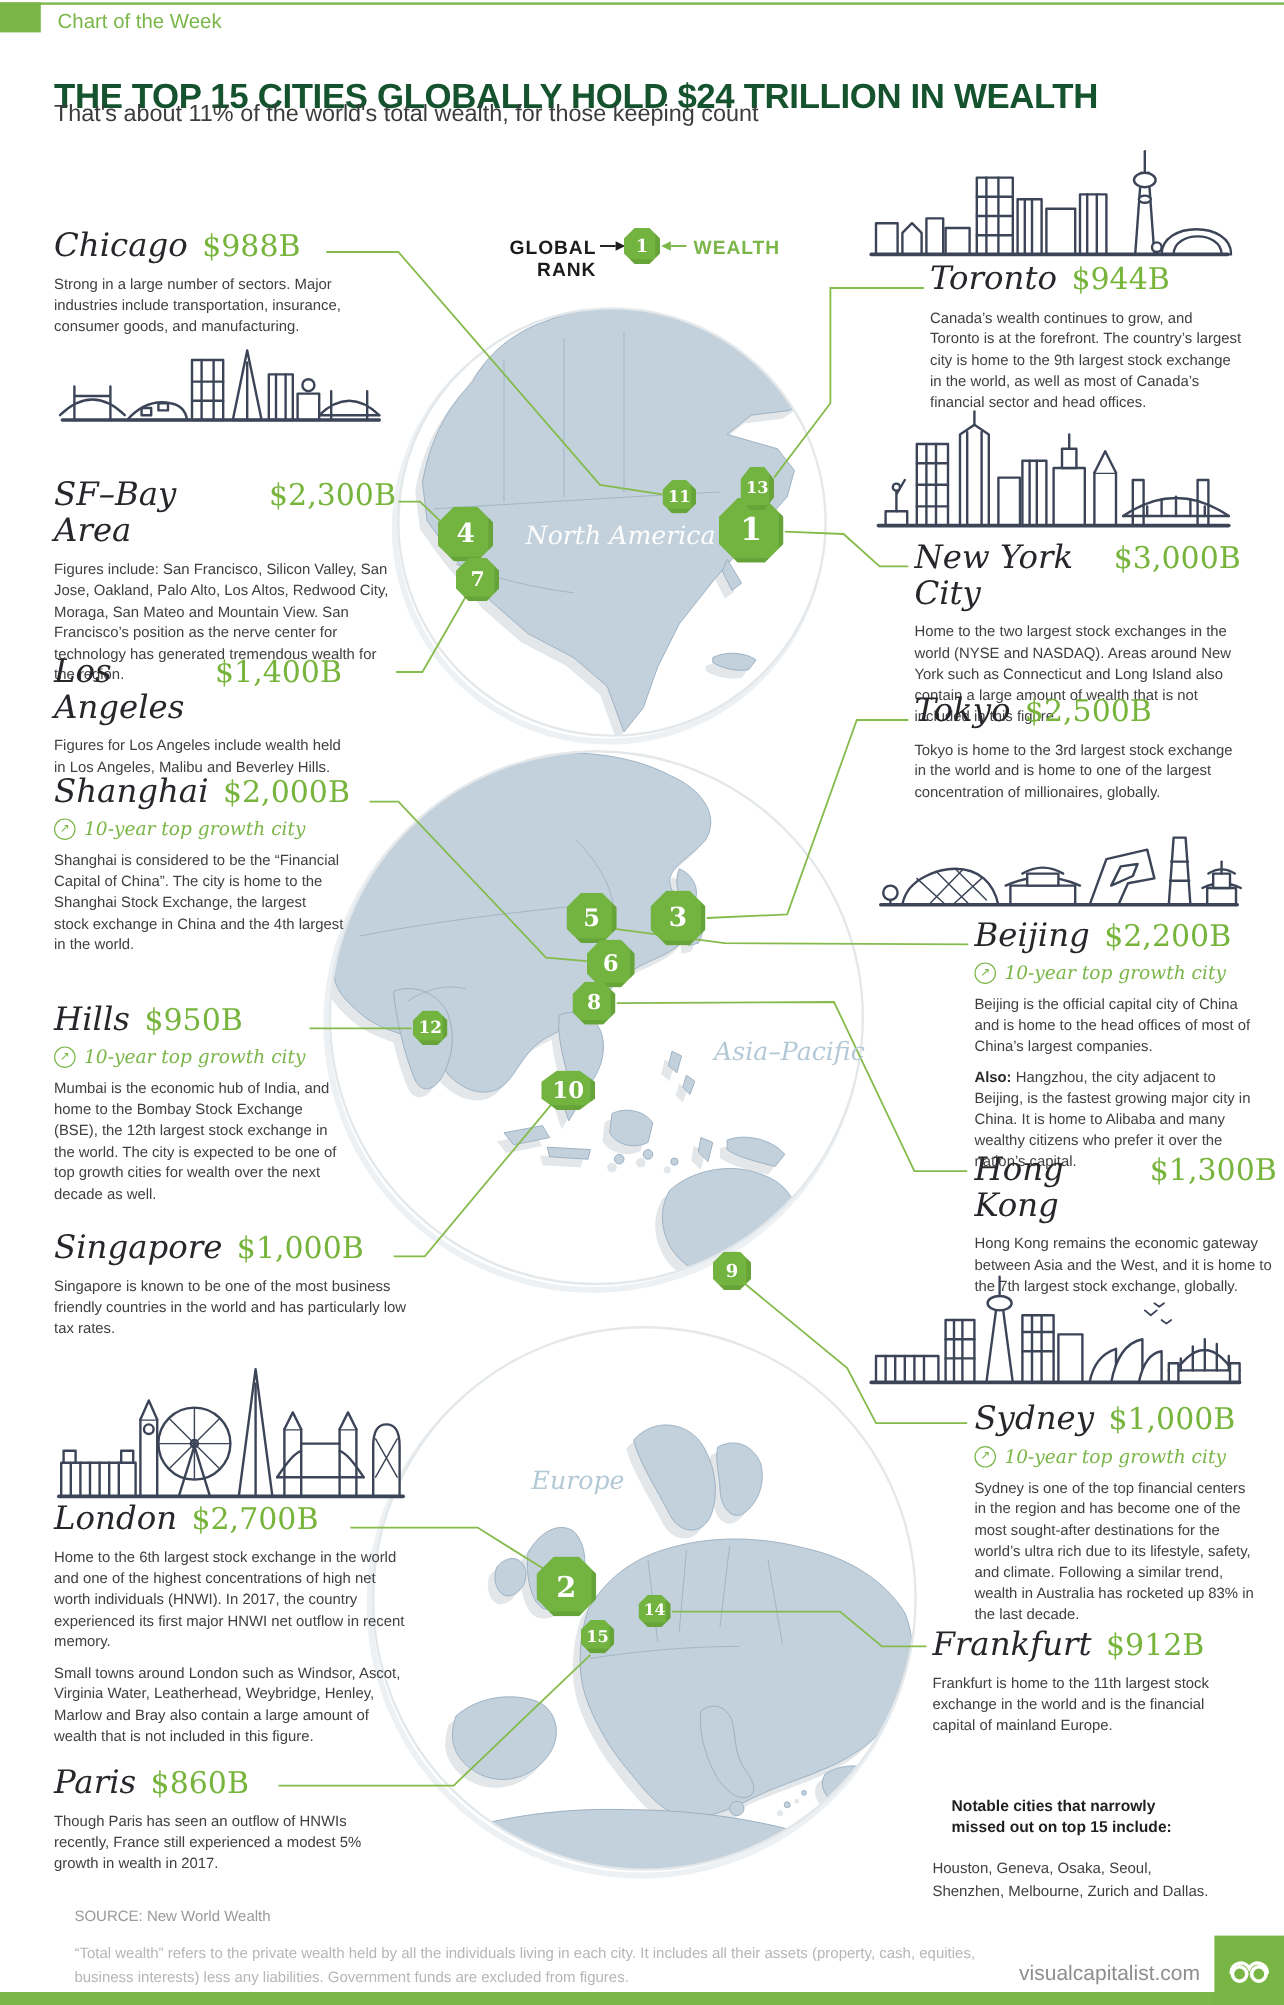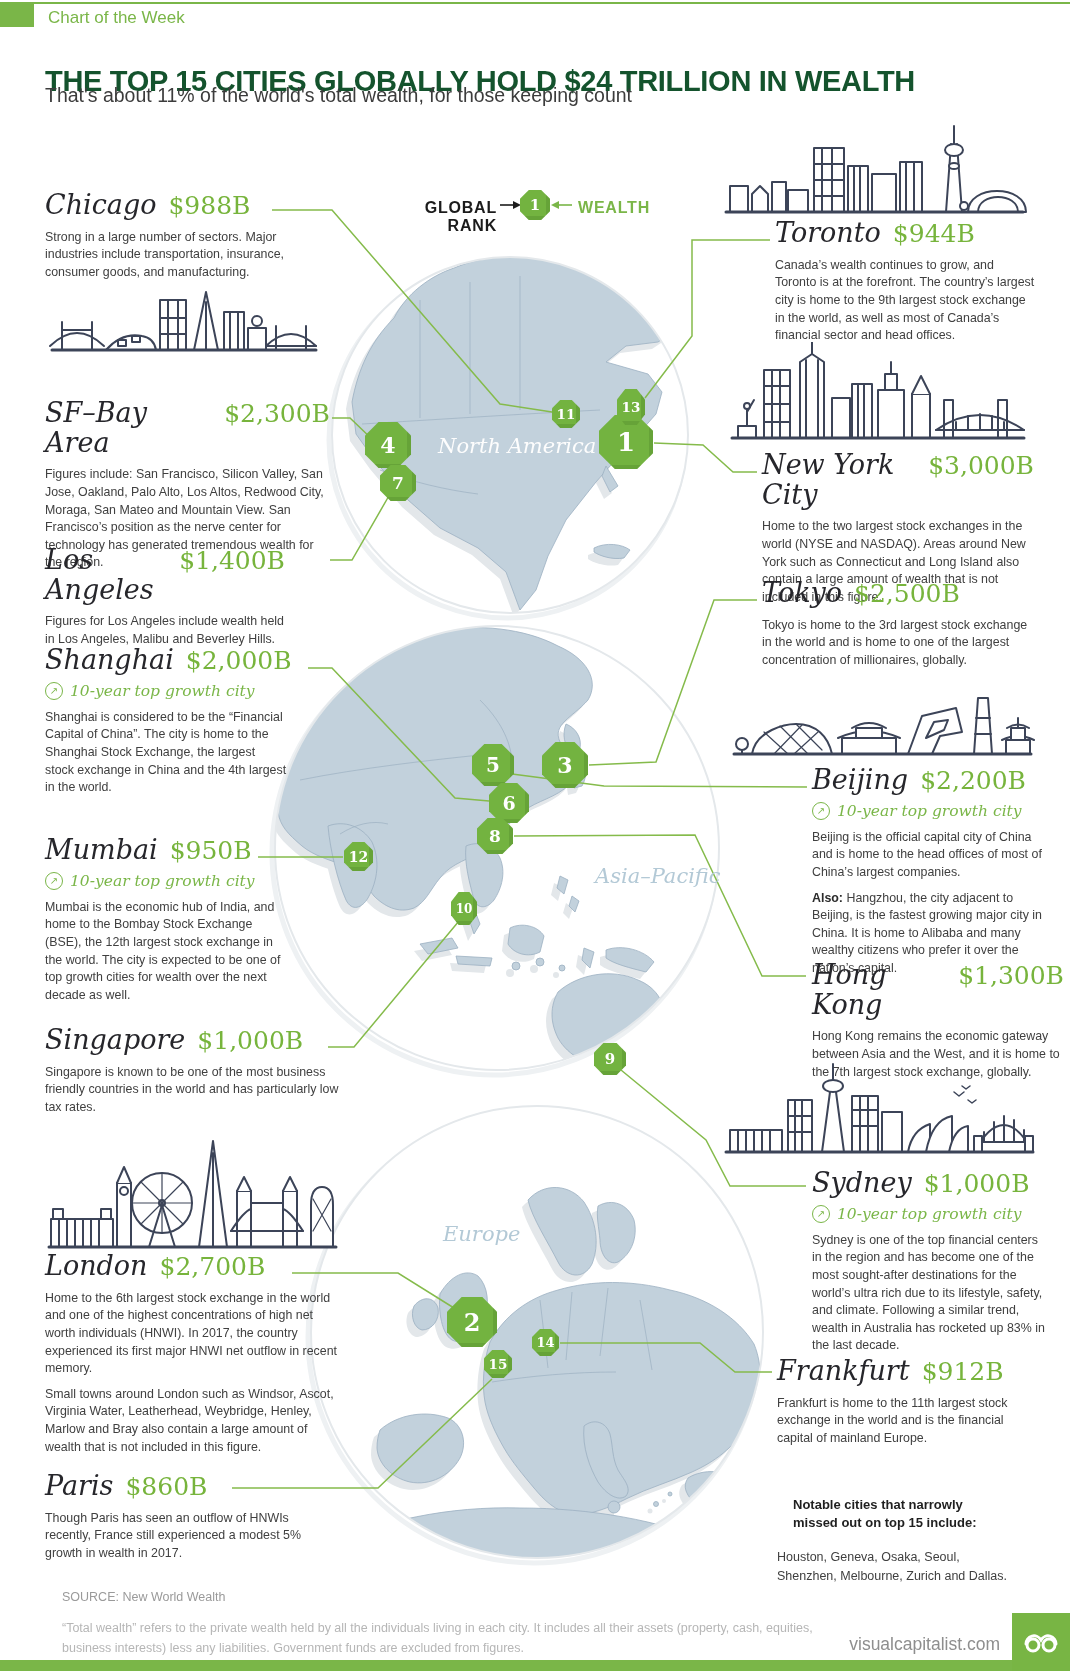--- a/index.html
+++ b/index.html
@@ -220,21 +220,21 @@
     </div>
   <div class="oct" style="left:380px;top:465px;width:36px;height:36px;font-size:17px;">
       <span>7</span>
     </div>
   <div class="oct" style="left:477px;top:818px;width:36px;height:36px;font-size:17px;">
       <span>8</span>
     </div>
   <div class="oct" style="left:594px;top:1043px;width:32px;height:32px;font-size:15px;">
       <span>9</span>
     </div>
-  <div class="oct" style="left:451px;top:892px;width:26px;height:33px;font-size:12px;">
+  <div class="oct" style="left:451px;top:892px;width:45px;height:33px;font-size:19px;">
       <span>10</span>
     </div>
   <div class="oct" style="left:552px;top:400px;width:28px;height:28px;font-size:13.5px;align-items:center;">
       <span>11</span>
     </div>
   <div class="oct" style="left:344px;top:842px;width:29px;height:29px;font-size:14px;">
       <span>12</span>
     </div>
   <div class="oct" style="left:617px;top:389px;width:28px;height:36px;font-size:13.5px;">
       <span>13</span>
@@ -424,21 +424,21 @@
       </h2>
     <div class="growth">
         <span class="gic">↗</span>
         <span>10-year top growth city</span>
       </div>
     <p class="desc">Shanghai is considered to be the “Financial Capital of China”. The city is home to the Shanghai Stock Exchange, the largest stock exchange in China and the 4th largest in the world.</p>
   </section>
 
   <section class="entry" style="left:45px;top:835px;width:238px;">
     <h2>
-        <span class="cname">Mumbai</span>
+        <span class="cname">Hills</span>
         <span class="cval">$950B</span>
       </h2>
     <div class="growth">
         <span class="gic">↗</span>
         <span>10-year top growth city</span>
       </div>
     <p class="desc">Mumbai is the economic hub of India, and home to the Bombay Stock Exchange (BSE), the 12th largest stock exchange in the world. The city is expected to be one of top growth cities for wealth over the next decade as well.</p>
   </section>
 
   <section class="entry" style="left:45px;top:1025px;width:295px;">

